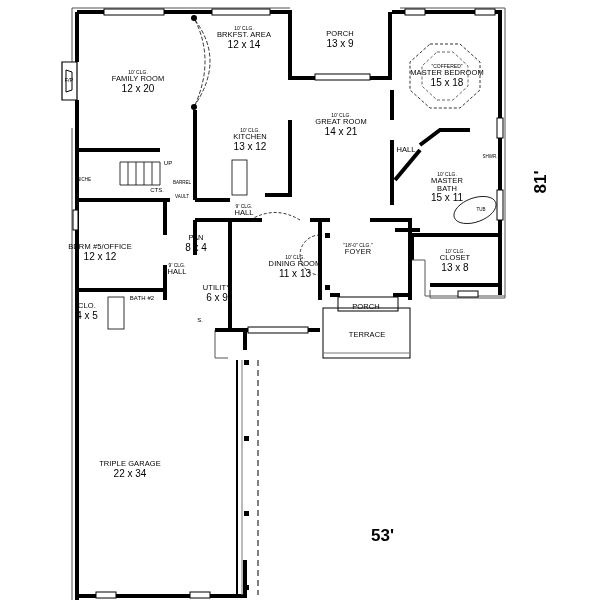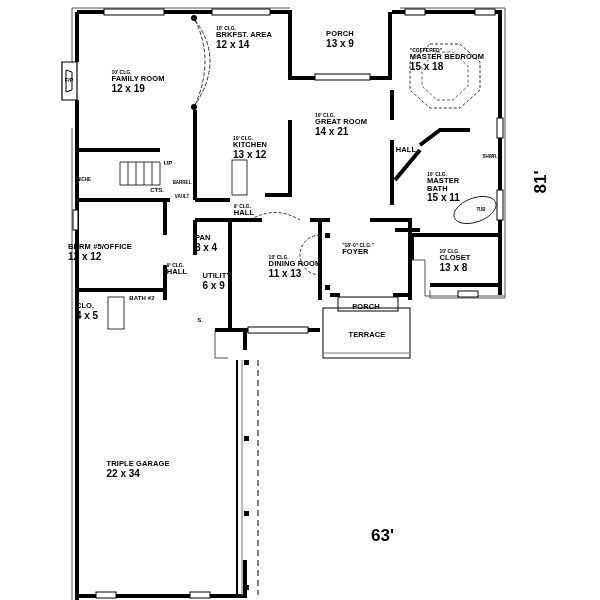--- a/index.html
+++ b/index.html
@@ -1,18 +1,18 @@
 <!DOCTYPE html>
 <html><head>
 <meta charset="utf-8">
 <style>
   html, body { margin:0; padding:0; background:#ffffff; }
   body { width:600px; height:600px; position:relative; overflow:hidden; font-family:"Liberation Sans", sans-serif; color:#000; }
   svg.plan { position:absolute; left:0; top:0; }
-  .lbl { position:absolute; text-align:left; line-height:1; white-space:nowrap; transform:translateX(-50%); font-weight:bold; }
+  .lbl { position:absolute; text-align:center; line-height:1; white-space:nowrap; transform:translateX(-50%); font-weight:normal; }
   .clg { font-size:5px; display:block; }
   .nm { font-size:7.5px; display:block; letter-spacing:0.1px; }
   .dim { font-size:10px; display:block; margin-top:1px; }
   .sm { font-size:6px; }
   .tiny { font-size:4.5px; }
   .big { position:absolute; font-weight:bold; font-size:17px; font-family:"Liberation Sans", sans-serif; }
   .vert { transform:rotate(-90deg); transform-origin:center; }
 </style>
 </head>
 <body>
@@ -130,37 +130,37 @@
     <circle cx="194" cy="18" r="3"></circle>
     <circle cx="194" cy="107" r="3"></circle>
     <rect x="325" y="233" width="5" height="5"></rect>
     <rect x="325" y="285" width="5" height="5"></rect>
   </g>
 </svg>
 
 <div class="lbl" style="left:138px;top:70px">
   <span class="clg">10' CLG.</span>
   <span class="nm">FAMILY ROOM</span>
-  <span class="dim">12 x 19</span>
+  <span class="dim">12 x 20</span>
 </div>
 <div class="lbl" style="left:244px;top:26px">
   <span class="clg">10' CLG.</span>
   <span class="nm">BRKFST. AREA</span>
   <span class="dim">12 x 14</span>
 </div>
 <div class="lbl" style="left:340px;top:30px">
   <span class="nm">PORCH</span>
   <span class="dim">13 x 9</span>
 </div>
-<div class="lbl" style="left:447px;top:48px">
+<div class="lbl" style="left:447px;top:64px">
   <span class="clg">"COFFERED"</span>
   <span class="nm">MASTER BEDROOM</span>
   <span class="dim">15 x 18</span>
 </div>
-<div class="lbl" style="left:250px;top:136px">
+<div class="lbl" style="left:250px;top:128px">
   <span class="clg">10' CLG.</span>
   <span class="nm">KITCHEN</span>
   <span class="dim">13 x 12</span>
 </div>
 <div class="lbl" style="left:341px;top:113px">
   <span class="clg">10' CLG.</span>
   <span class="nm">GREAT ROOM</span>
   <span class="dim">14 x 21</span>
 </div>
 <div class="lbl" style="left:447px;top:172px;width:40px;white-space:normal">
@@ -172,29 +172,29 @@
   <span class="clg">9' CLG.</span>
   <span class="nm">HALL</span>
 </div>
 <div class="lbl" style="left:406px;top:146px">
   <span class="nm">HALL</span>
 </div>
 <div class="lbl" style="left:100px;top:243px">
   <span class="nm">BDRM #5/OFFICE</span>
   <span class="dim">12 x 12</span>
 </div>
-<div class="lbl" style="left:206px;top:234px">
+<div class="lbl" style="left:196px;top:234px">
   <span class="nm">PAN</span>
   <span class="dim">8 x 4</span>
 </div>
 <div class="lbl" style="left:177px;top:263px">
   <span class="clg">9' CLG.</span>
   <span class="nm">HALL</span>
 </div>
-<div class="lbl" style="left:217px;top:272px">
+<div class="lbl" style="left:217px;top:284px">
   <span class="nm">UTILITY</span>
   <span class="dim">6 x 9</span>
 </div>
 <div class="lbl" style="left:295px;top:255px">
   <span class="clg">10' CLG.</span>
   <span class="nm">DINING ROOM</span>
   <span class="dim">11 x 13</span>
 </div>
 <div class="lbl" style="left:358px;top:243px">
   <span class="clg">"18'-0" CLG."</span>
@@ -211,29 +211,29 @@
 </div>
 <div class="lbl" style="left:142px;top:295px">
   <span class="nm sm">BATH #2</span>
 </div>
 <div class="lbl" style="left:366px;top:303px">
   <span class="nm">PORCH</span>
 </div>
 <div class="lbl" style="left:367px;top:331px">
   <span class="nm">TERRACE</span>
 </div>
-<div class="lbl" style="left:138px;top:460px">
+<div class="lbl" style="left:130px;top:460px">
   <span class="nm">TRIPLE GARAGE</span>
   <span class="dim">22 x 34</span>
 </div>
 
 <div class="lbl tiny" style="left:69px;top:78px;font-size:5.5px">F/P</div>
 <div class="lbl tiny" style="left:84px;top:178px">NICHE</div>
 <div class="lbl sm" style="left:168px;top:160px">UP</div>
 <div class="lbl sm" style="left:157px;top:187px">CTS.</div>
 <div class="lbl tiny" style="left:182px;top:181px">BARREL</div>
 <div class="lbl tiny" style="left:182px;top:195px">VAULT</div>
 <div class="lbl tiny" style="left:490px;top:155px">SHWR.</div>
 <div class="lbl tiny" style="left:481px;top:208px">TUB</div>
 <div class="lbl sm" style="left:200px;top:317px">S.</div>
 
-<div class="big" style="left:371px;top:526px">63'</div>
+<div class="big" style="left:371px;top:526px">53'</div>
 <div class="big vert" style="left:530px;top:172px">81'</div>
 
 </body></html>

